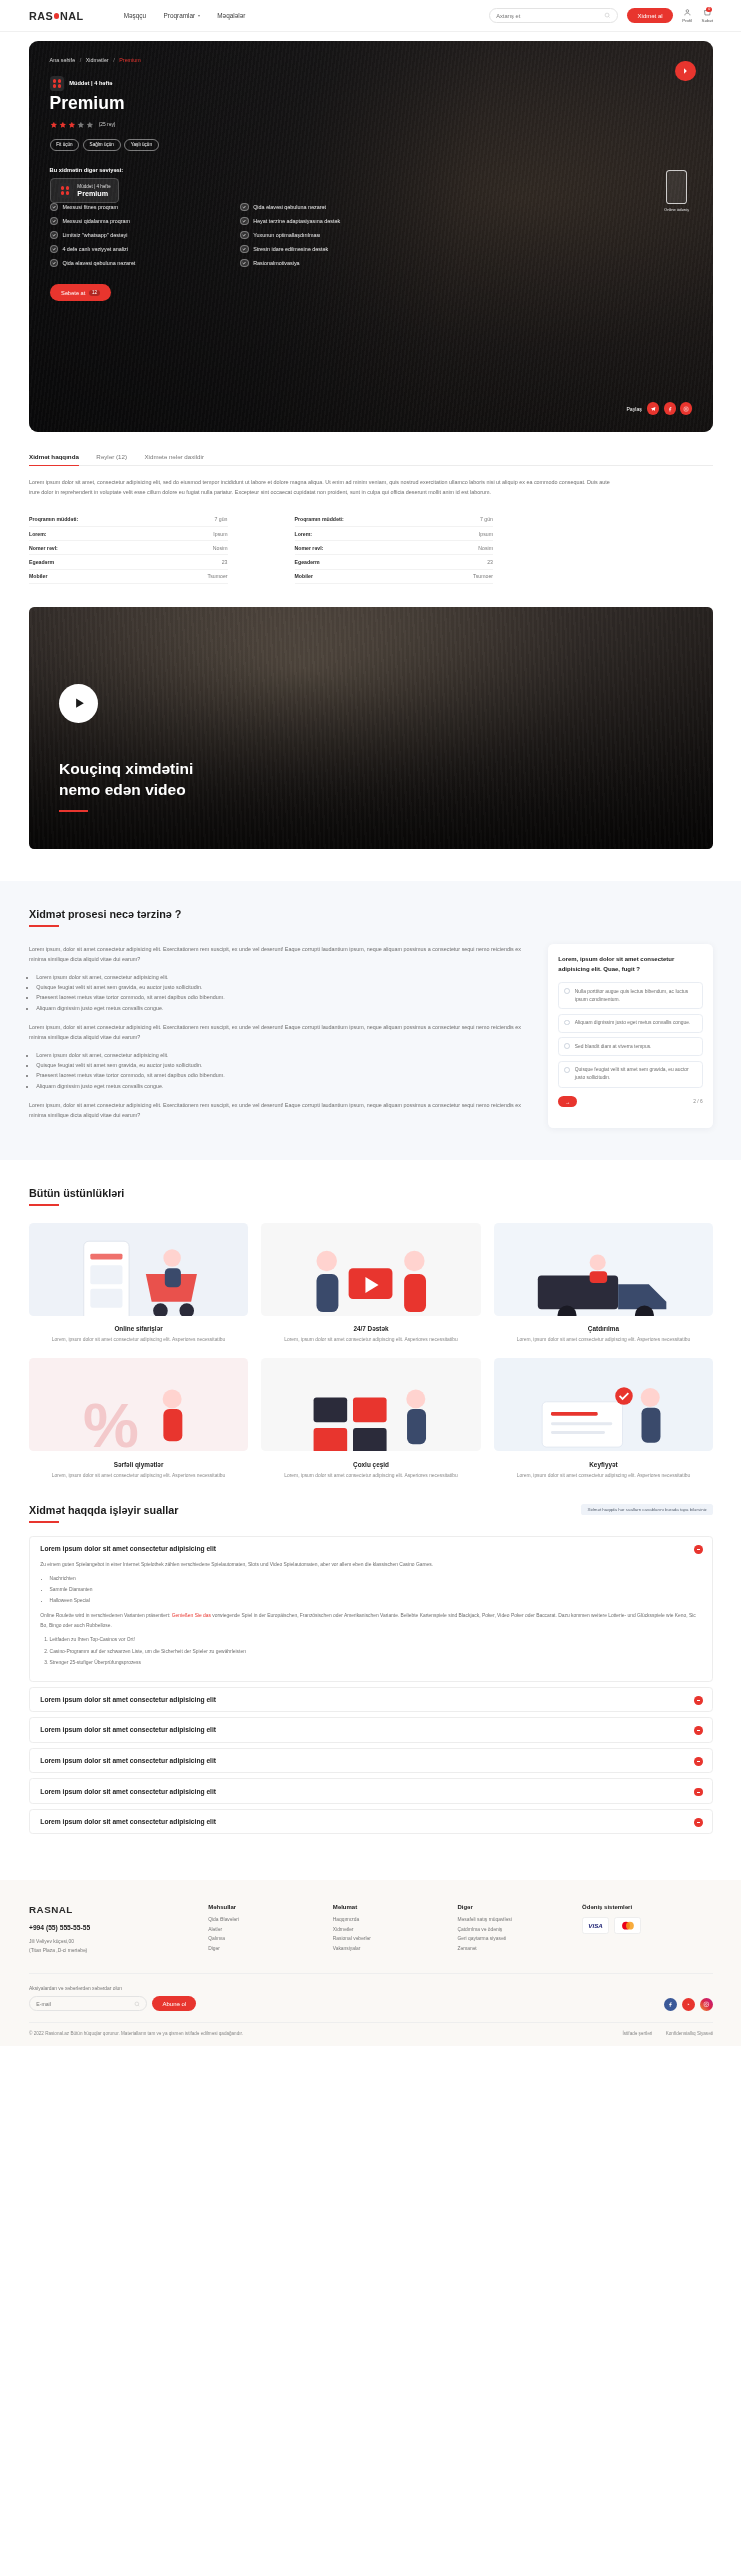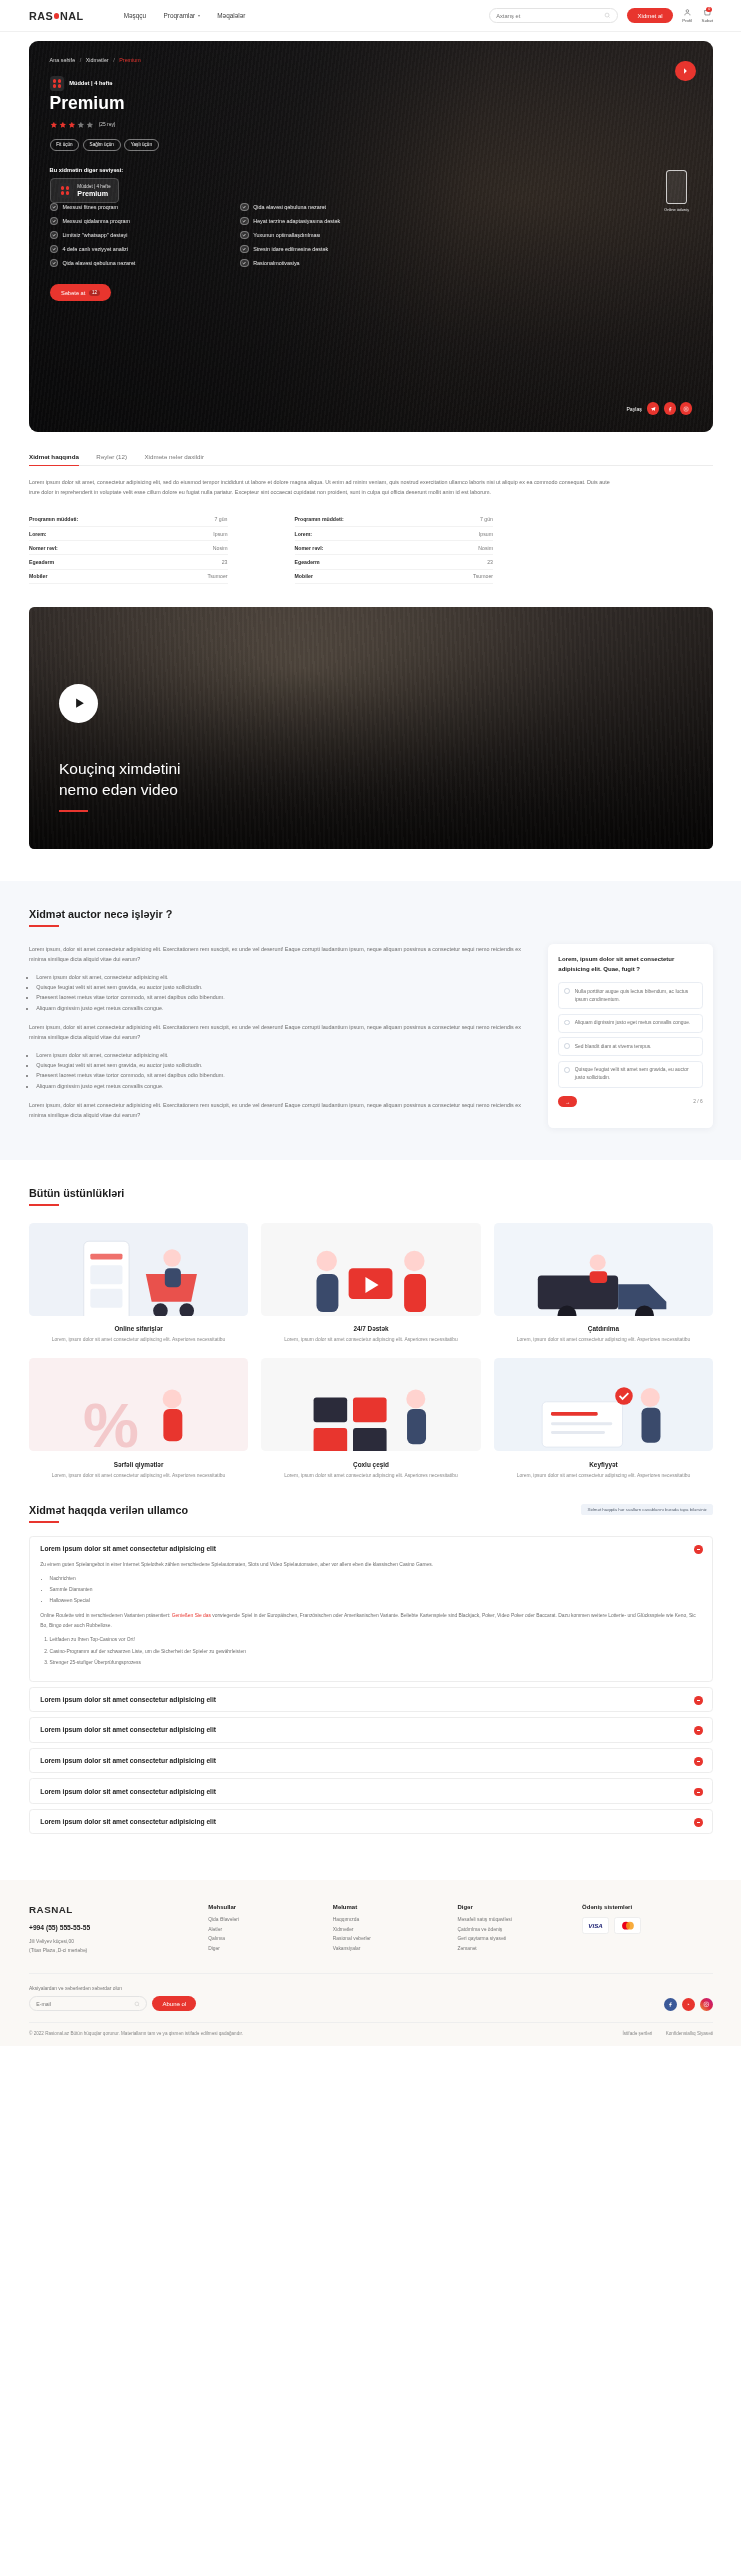--- a/index.html
+++ b/index.html
@@ -109,21 +109,21 @@
   .video {
     position:relative; height:242px; border-radius:5.2px; overflow:hidden;
     background:
       linear-gradient(180deg, rgba(0,0,0,.30) 0%, rgba(0,0,0,.62) 58%, rgba(0,0,0,.86) 100%),
       radial-gradient(ellipse at 40% 25%, #8a7a6a 0%, #4a413c 50%, #241f1d 100%);
   }
   .video:before{content:"";position:absolute;inset:0;background:repeating-linear-gradient(88deg, rgba(255,255,255,.02) 0 2.1px, rgba(0,0,0,.04) 2.1px 4.6px);}
   .play { position:absolute; left:30px; top:77px; width:39px;height:39px;border-radius:50%; background:#fff; display:flex;align-items:center;justify-content:center; z-index:3; cursor:pointer;}
   .play svg{width:12.4px;height:12.4px;fill:#1a1a1a; margin-left:2.1px;}
   .video-cap { position:absolute; left:30px; bottom:37px; z-index:3; }
-  .video-cap h3 { color:#fff; font-size:15.5px; font-weight:400; line-height:1.35;}
+  .video-cap h3 { color:#fff; font-size:15.5px; font-weight:700; line-height:1.35;}
   .video-cap .ul { width:29px;height:1.5px;background:#e8352e; margin-top:9.3px;}
 
   
   .proc { background:#f6f8fb; margin-top:32px; padding:27px 29px 32px;}
   .h2 { font-size:10.8px; font-weight:700; color:#1c1c1c;}
   .h2-ul { width:30px;height:1.5px;background:#e8352e; margin-top:5.2px;}
   .proc-grid { display:grid; grid-template-columns: 1fr 165px; gap:27px; margin-top:17.5px;}
   .proc-text p { font-size:5.4px; line-height:1.9; color:#6e6e6e; margin-bottom:7.2px;}
   .proc-text ul { margin:0 0 9.3px 7.2px;}
   .proc-text li { font-size:5.4px; line-height:1.9; color:#6e6e6e;}
@@ -472,21 +472,21 @@
           </svg>
       </div>
       <div class="video-cap">
         <h3><span>Kouçinq ximdətini</span><br><span>nemo edən video</span></h3>
         <div class="ul"></div>
       </div>
     </div>
   </div>
 
   <div class="proc">
-    <div class="h2">Xidmət auctor necə işləyir ?</div>
+    <div class="h2">Xidmət prosesi necə tərzinə ?</div>
     <div class="h2-ul"></div>
     <div class="proc-grid">
       <div class="proc-text">
         <p>Lorem ipsum, dolor sit amet consectetur adipisicing elit. Exercitationem rem suscipit, ex unde vel deserunt! Eaque corrupti laudantium ipsum, neque aliquam possimus a consectetur sequi nemo reiciendis ex minima similique dicta aliquid vitae dui earum?</p>
         <ul>
           <li>Lorem ipsum dolor sit amet, consectetur adipisicing elit.</li>
           <li>Quisque feugiat velit sit amet sem gravida, eu auctor justo sollicitudin.</li>
           <li>Praesent laoreet metus vitae tortor commodo, sit amet dapibus odio bibendum.</li>
           <li>Aliquam dignissim justo eget metus convallis congue.</li>
         </ul>
@@ -601,21 +601,21 @@
           </svg>
         </div>
         <h5>Keyfiyyət</h5>
         <p>Lorem, ipsum dolor sit amet consectetur adipiscing elit. Asperiores necessitatibu</p>
       </div>
     </div>
   </div>
 
   <div class="faq">
     <div class="faq-note">Xidmət haqqda hər suallarn cavablarını burada tapa bilərsiniz</div>
-    <div class="h2">Xidmət  haqqda verilən ullamco</div>
+    <div class="h2">Xidmət  haqqda işləyir suallar</div>
     <div class="h2-ul" style="margin-bottom:13.4px"></div>
 
     <div class="faq-item">
       <div class="faq-ic"></div>
       <div class="faq-q">Lorem ipsum dolor sit amet consectetur adipisicing elit</div>
       <div class="faq-body">
         <p>Zu einem guten Spielangebot in einer Internet Spielothek zählen verschiedene Spielautomaten, Slots und Video Spielautomaten, aber vor allem eben die klassischen Casino Games.</p>
         <ul>
           <li>Nachrichten</li>
           <li>Sammle Diamanten</li>

